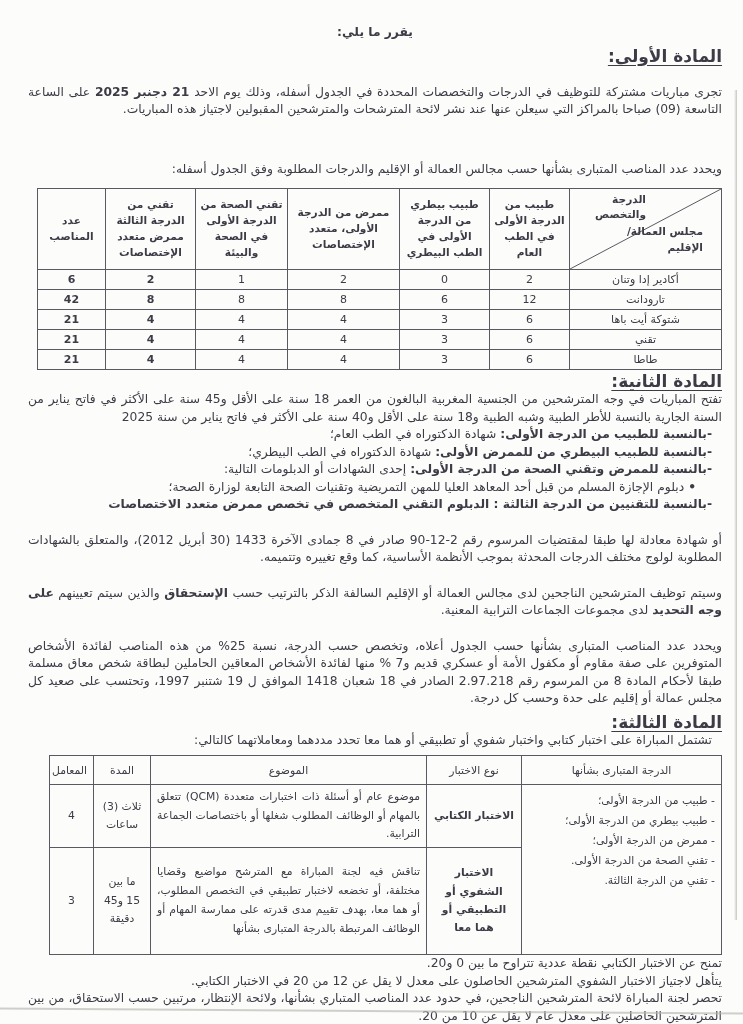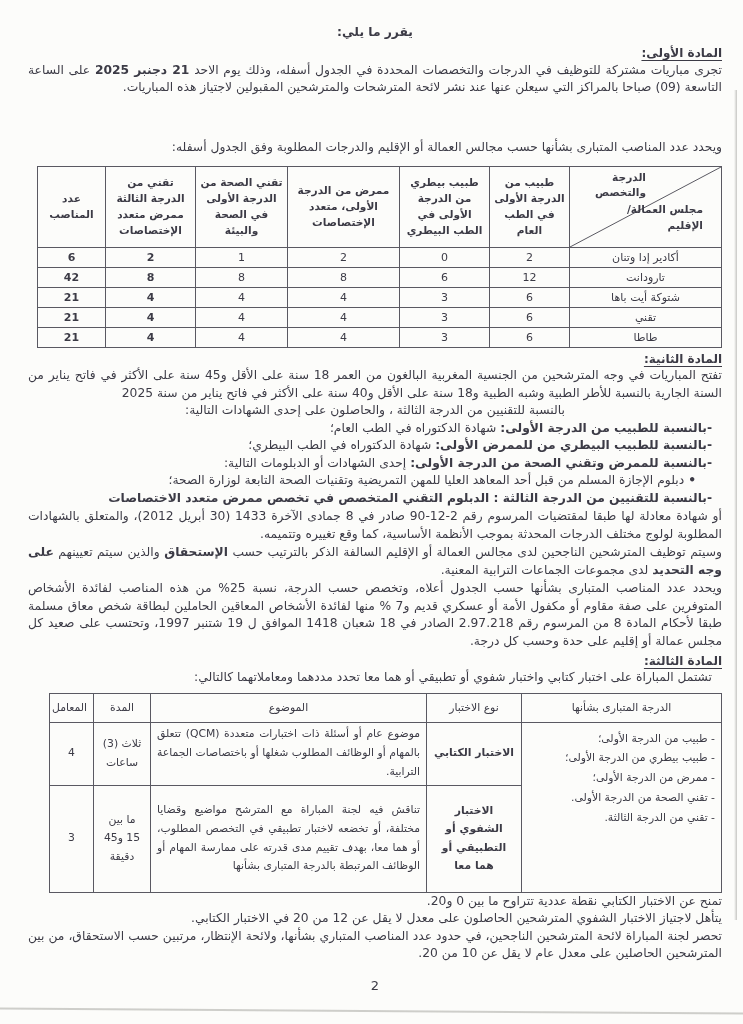--- a/index.html
+++ b/index.html
@@ -11,29 +11,29 @@
     color:#3c3b46;
     font-family:"DejaVu Sans",sans-serif;
     direction:rtl;
     overflow:hidden;
     box-sizing:border-box;
   }
   .content{padding:24px 21px 0 28px;}
   .decree{text-align:center;font-weight:bold;font-size:13px;}
   .art-title{
     display:inline-block;
-    font-weight:bold;font-size:12px;
+    font-weight:bold;font-size:17px;
     text-decoration:underline;
     text-underline-offset:3px;
     margin-top:6px;
   }
   p,.para{margin:0;font-size:12.3px;line-height:17.5px;}
   .just-full{text-align:justify;}
   .center{text-align:center;}
-  .mt2{margin-top:1px;} .mt4{margin-top:4px;} .mt6{margin-top:0;}
+  .mt2{margin-top:18px;} .mt4{margin-top:4px;} .mt6{margin-top:0;}
   .mt8{margin-top:1px;}
   .mt42{margin-top:42px;}
   .lead{font-weight:bold;}
   .indent1{padding-right:10px;}
   .bullet-line{padding-right:26px;}
   .bullet-dot{font-weight:bold;margin-left:4px;}
   table{border-collapse:collapse;table-layout:fixed;}
   .t1{width:684px;margin-top:10px;font-size:10.6px;}
   .t1 th,.t1 td{border:1px solid #5a5962;padding:1px 3px;vertical-align:middle;}
   .t1 thead th{font-weight:bold;text-align:center;line-height:1.5;height:78px;}
@@ -150,21 +150,20 @@
           <td>4</td>
           <td class="b">4</td>
           <td class="b">21</td>
         </tr>
       </tbody>
     </table>
 
     <span class="art-title mt8">المادة الثانية:</span>
 
     <p class="just-full">تفتح المباريات في وجه المترشحين من الجنسية المغربية البالغون من العمر 18 سنة على الأقل و45 سنة على الأكثر في فاتح يناير من السنة الجارية بالنسبة للأطر الطبية وشبه الطبية و18 سنة على الأقل و40 سنة على الأكثر في فاتح يناير من سنة 2025</p>
-    <p class="center">بالنسبة للتقنيين من الدرجة الثالثة ، والحاصلون على إحدى الشهادات التالية:</p>
 
     <p class="indent1"><span class="lead">-بالنسبة للطبيب من الدرجة الأولى:</span><span> شهادة الدكتوراه في الطب العام؛</span></p>
     <p class="indent1"><span class="lead">-بالنسبة للطبيب البيطري من للممرض الأولى:</span><span> شهادة الدكتوراه في الطب البيطري؛</span></p>
     <p class="indent1"><span class="lead">-بالنسبة للممرض وتقني الصحة من الدرجة الأولى:</span><span> إحدى الشهادات أو الدبلومات التالية:</span></p>
 
     <p class="bullet-line"><span class="bullet-dot">•</span><span>دبلوم الإجازة المسلم من قبل أحد المعاهد العليا للمهن التمريضية وتقنيات الصحة التابعة لوزارة الصحة؛</span></p>
 
     <p class="indent1 lead"><span>-بالنسبة للتقنيين من الدرجة الثالثة :</span><span> الدبلوم التقني المتخصص في تخصص ممرض متعدد الاختصاصات</span></p>
 
     <p class="just-full mt2">أو شهادة معادلة لها طبقا لمقتضيات المرسوم رقم 2-12-90 صادر في 8 جمادى الآخرة 1433 (30 أبريل 2012)، والمتعلق بالشهادات المطلوبة لولوج مختلف الدرجات المحدثة بموجب الأنظمة الأساسية، كما وقع تغييره وتتميمه.</p>

